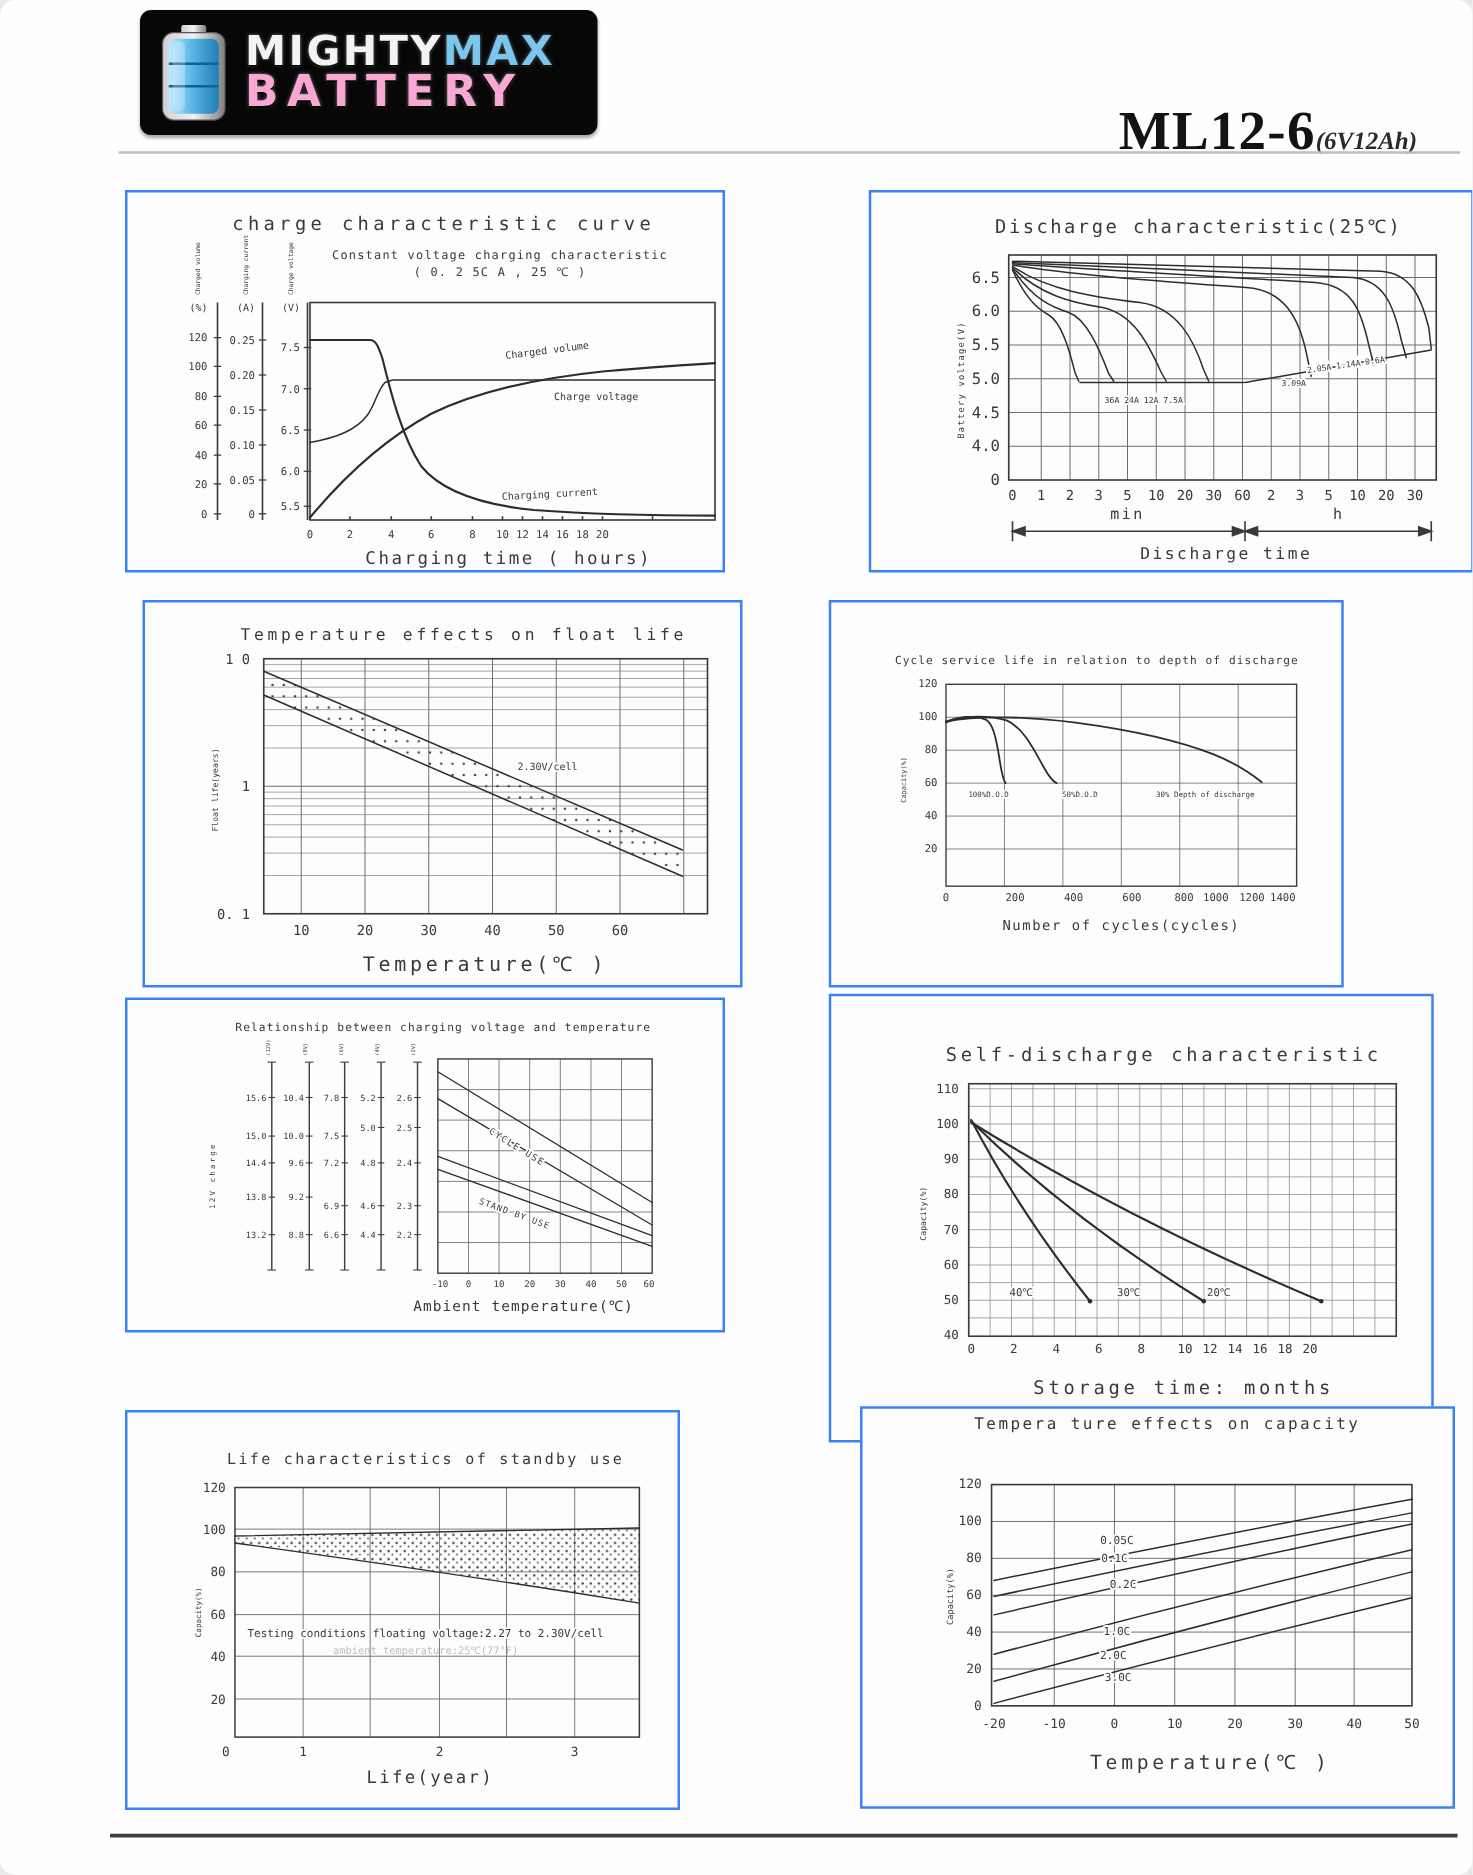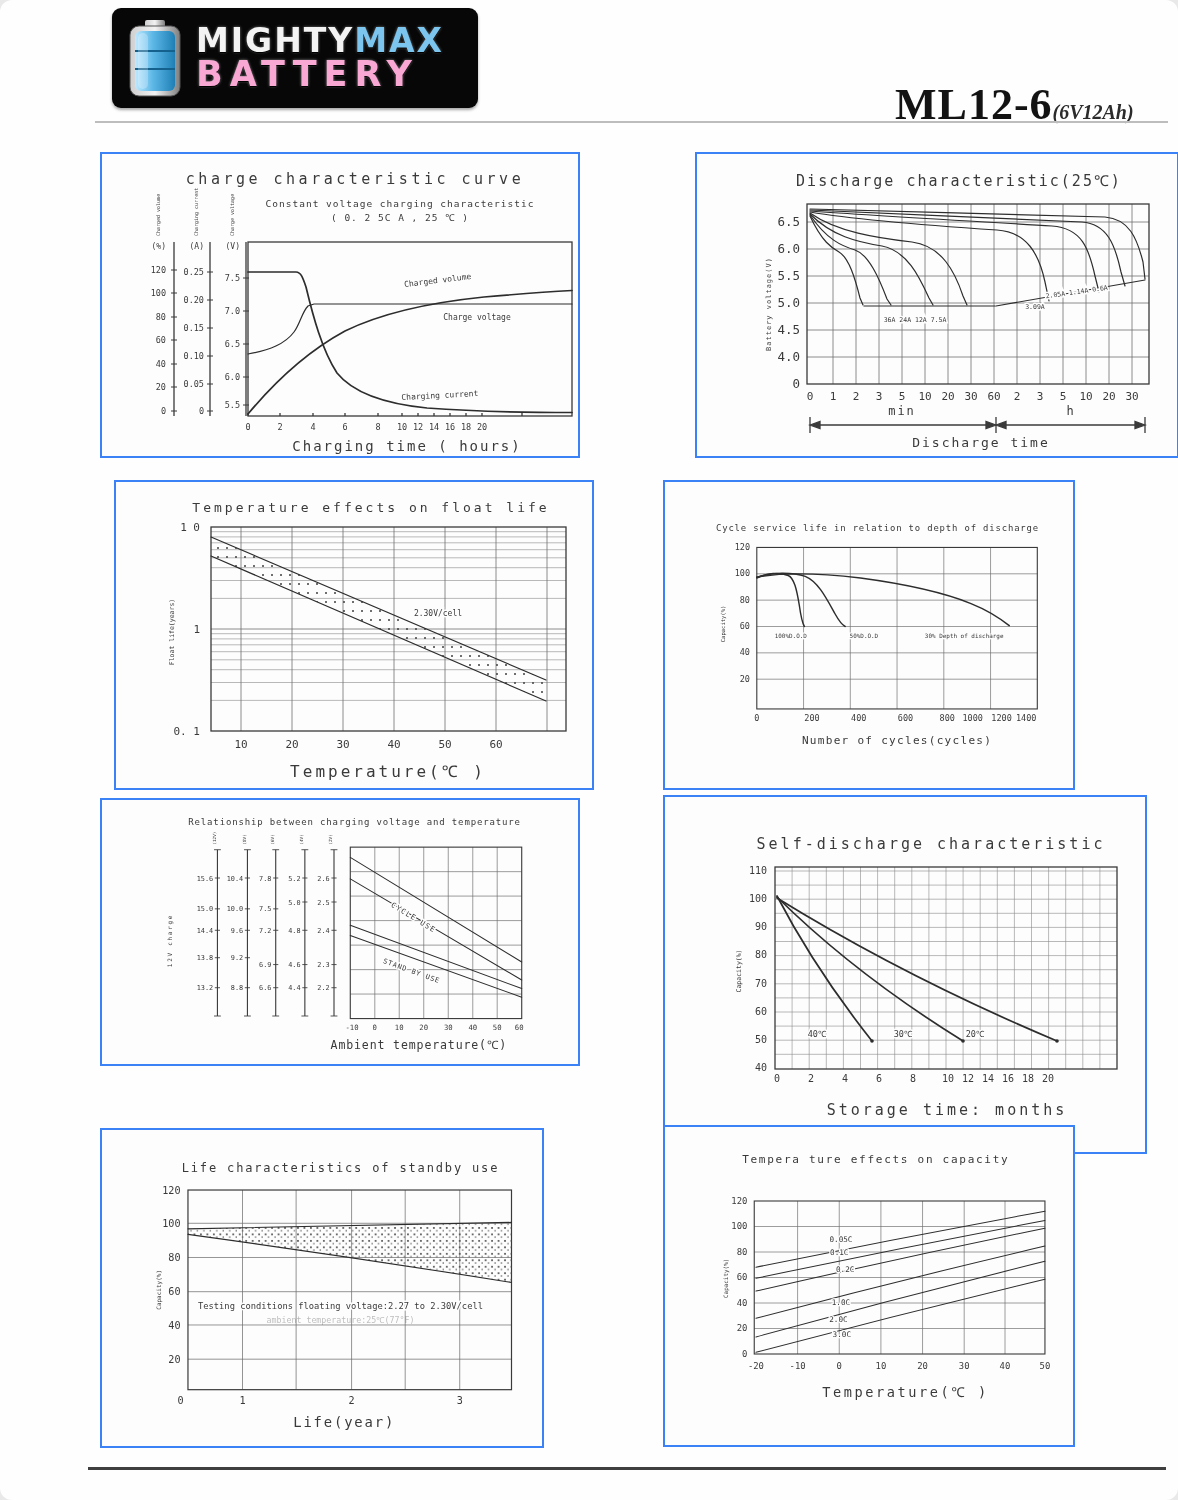--- a/index.html
+++ b/index.html
@@ -636,21 +636,21 @@
       <g class="mid" font-size="11">
         <text x="85" y="284">0</text>
         <text x="152" y="284">1</text>
         <text x="270" y="284">2</text>
         <text x="387" y="284">3</text>
       </g>
       <text x="262" y="308" class="mid" font-size="15" letter-spacing="2">Life(year)</text>
     </svg>
   </div>
 
-  <div class="panel" style="left:663px;top:1125px;width:412px;height:322px;">
+  <div class="panel" style="left:688px;top:1125px;width:476px;height:322px;">
     <svg viewBox="0 0 480 318">
       <text class="mid" x="248" y="14" font-size="13" letter-spacing="2">Tempera ture effects on capacity</text>
       <g class="gl">
         <line x1="156" y1="59" x2="156" y2="239"></line>
           <line x1="205" y1="59" x2="205" y2="239"></line>
           <line x1="254" y1="59" x2="254" y2="239"></line>
           <line x1="303" y1="59" x2="303" y2="239"></line>
           <line x1="352" y1="59" x2="352" y2="239"></line>
           <line x1="400" y1="59" x2="400" y2="239"></line>
         <line x1="105" y1="89" x2="447" y2="89"></line>

